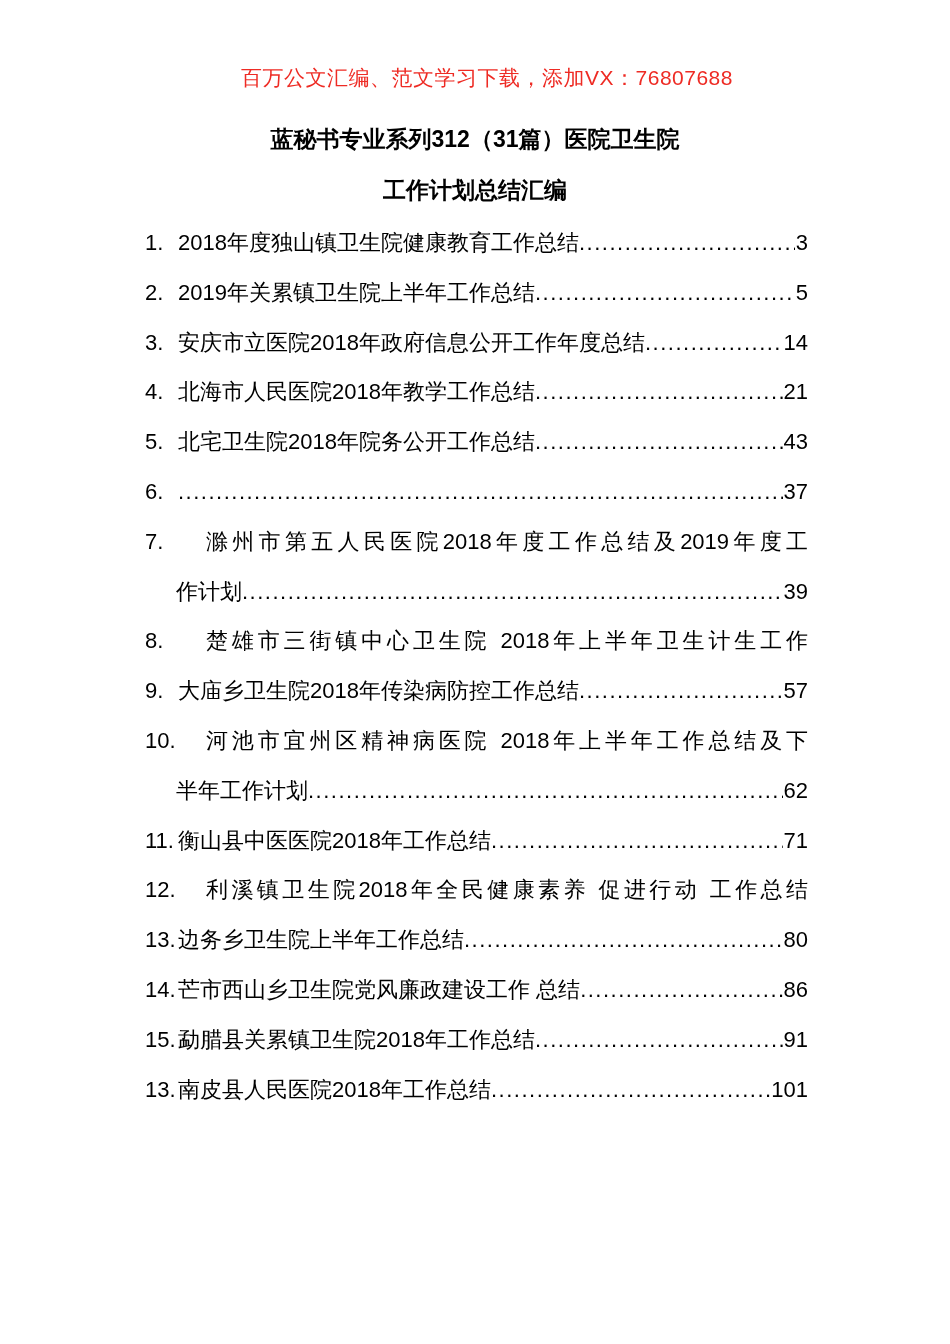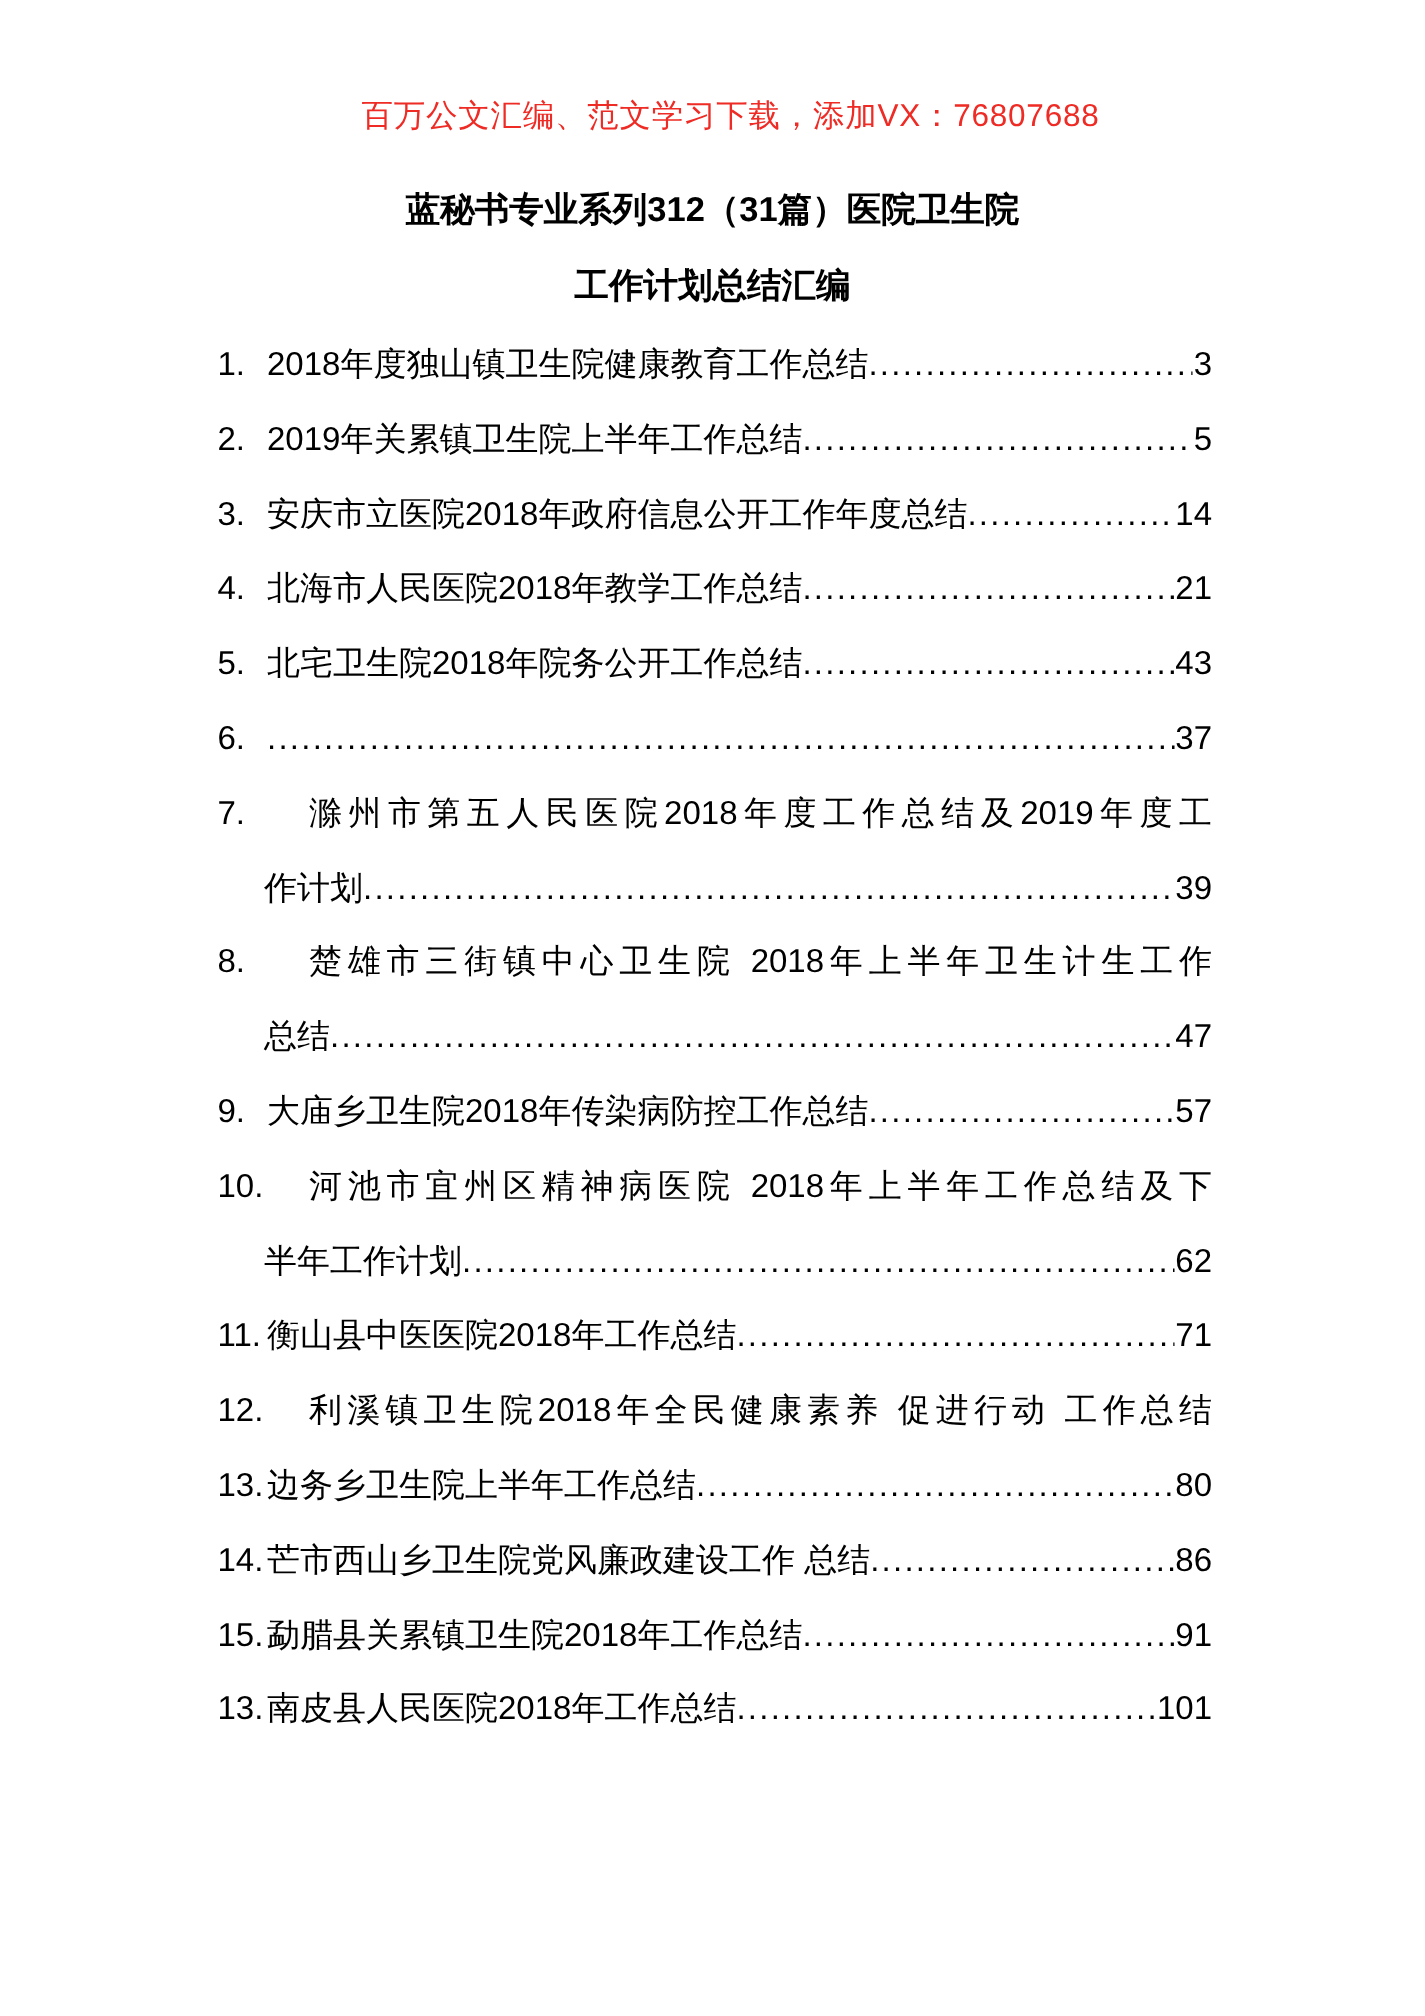--- a/index.html
+++ b/index.html
@@ -137,25 +137,20 @@
           <span class="text">作计划</span>
           <span class="leader"></span>
           <span class="pageno">39</span>
         </div>
       </div>
       <div class="entry">
         <div class="toc-line">
           <span class="num">8.</span>
           <span class="text text-fill">楚雄市三街镇中心卫生院 2018年上半年卫生计生工作</span>
         </div>
-        <div class="toc-line cont">
-          <span class="text">总结</span>
-          <span class="leader"></span>
-          <span class="pageno">47</span>
-        </div>
       </div>
       <div class="entry">
         <div class="toc-line">
           <span class="num">9.</span>
           <span class="text">大庙乡卫生院2018年传染病防控工作总结</span>
           <span class="leader"></span>
           <span class="pageno">57</span>
         </div>
       </div>
       <div class="entry">

